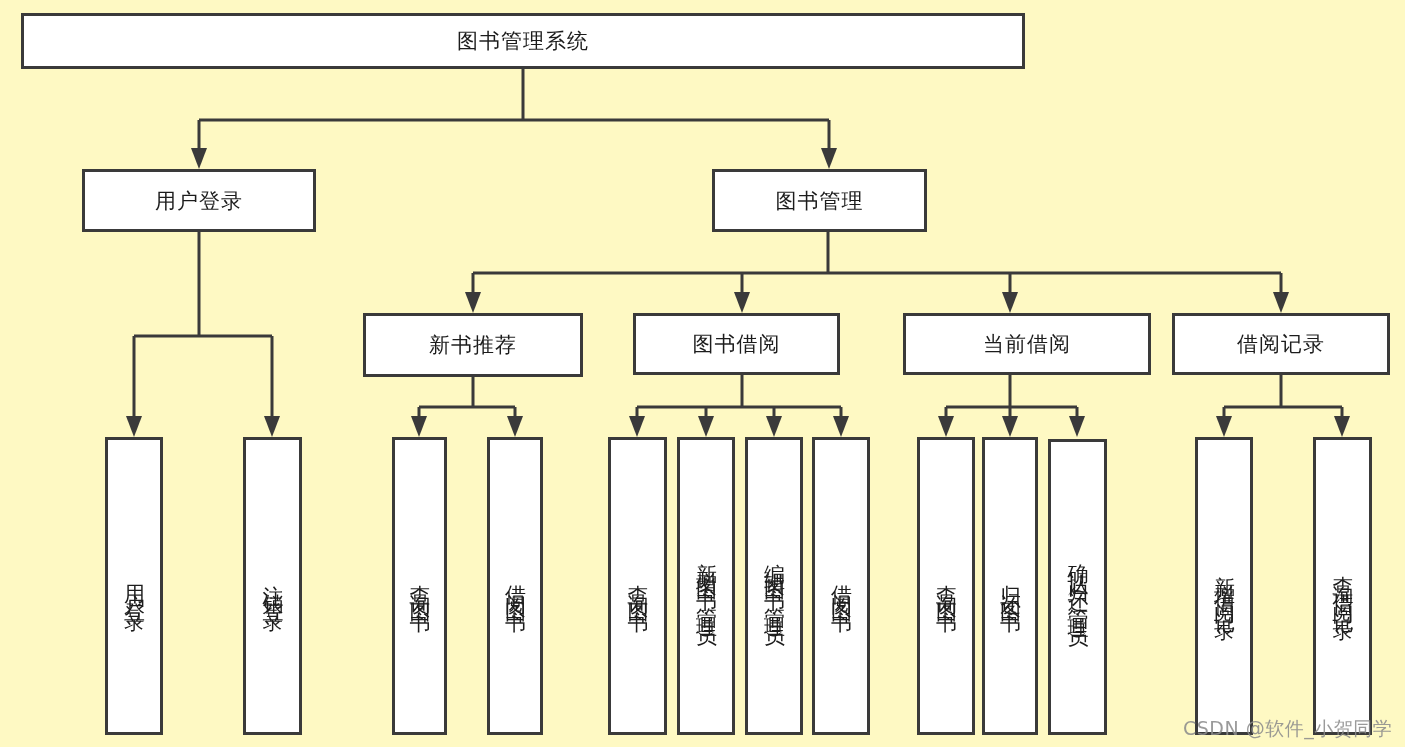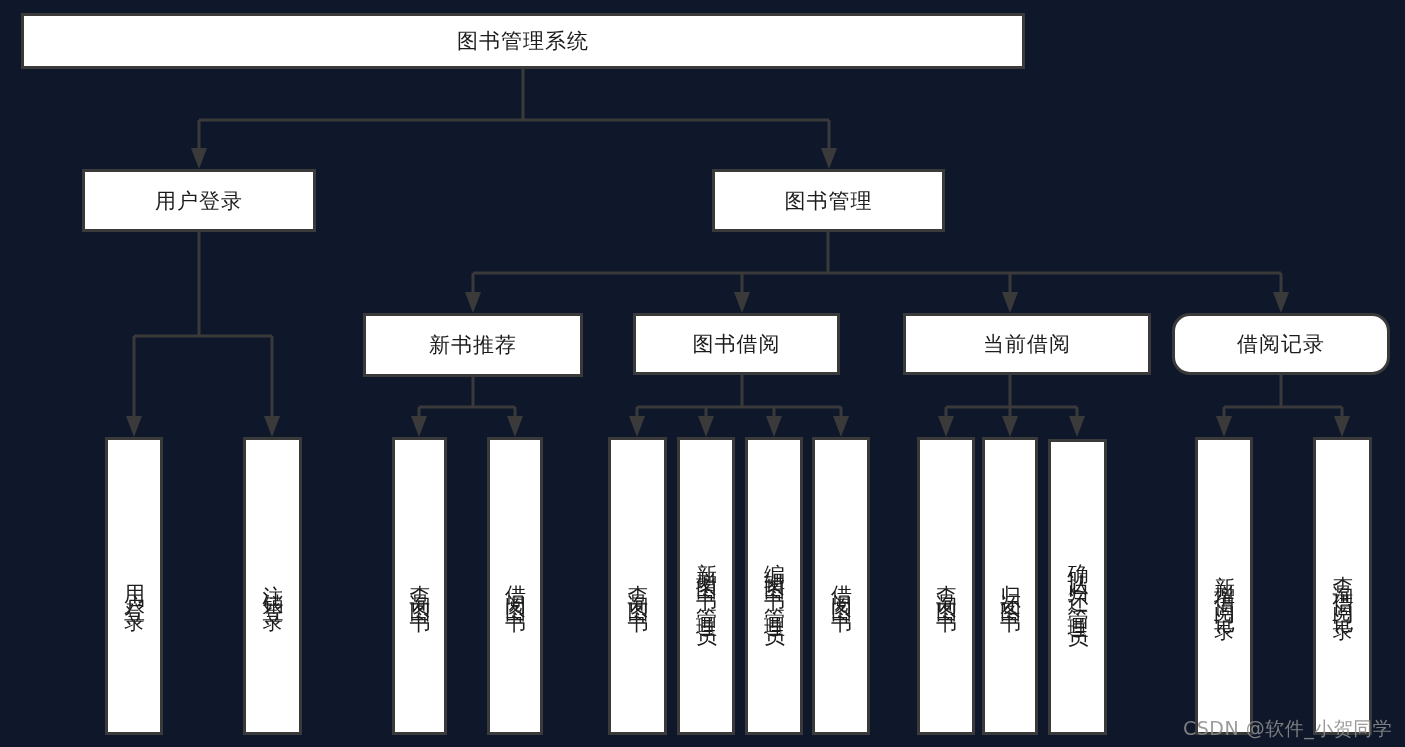--- a/index.html
+++ b/index.html
@@ -1,20 +1,20 @@
 <!DOCTYPE html>
 <html><head>
 <meta charset="utf-8">
 <style>
   html, body { margin: 0; padding: 0; background: #ffffff; }
   .canvas {
     position: relative;
     width: 1405px;
     height: 747px;
-    background: #0f172a;
+    background: #fef9c3;
     font-family: "DejaVu Sans", "Liberation Sans", sans-serif;
     overflow: hidden;
   }
   .connectors {
     position: absolute;
     left: 0; top: 0;
     width: 1405px; height: 747px;
   }
   .node {
     position: absolute;
@@ -98,34 +98,34 @@
     </g>
   </svg>
 
   <div class="node hnode" style="left:21px; top:13px; width:1004px; height:56px;">
     <span>图书管理系统</span>
   </div>
 
   <div class="node hnode" style="left:82px; top:169px; width:234px; height:63px;">
     <span>用户登录</span>
   </div>
-  <div class="node hnode" style="left:712px; top:169px; width:233px; height:63px;text-align:center;">
+  <div class="node hnode" style="left:712px; top:169px; width:215px; height:63px;text-align:center;">
     <span>图书管理</span>
   </div>
 
   <div class="node hnode" style="left:363px; top:313px; width:220px; height:64px;">
     <span>新书推荐</span>
   </div>
   <div class="node hnode" style="left:633px; top:313px; width:207px; height:62px;">
     <span>图书借阅</span>
   </div>
   <div class="node hnode" style="left:903px; top:313px; width:248px; height:62px;">
     <span>当前借阅</span>
   </div>
-  <div class="node hnode" style="left:1172px; top:313px; width:218px; height:62px;border-radius:18px;">
+  <div class="node hnode" style="left:1172px; top:313px; width:218px; height:62px;">
     <span>借阅记录</span>
   </div>
 
   <div class="node vnode" style="left:105px; top:437px; width:58px; height:298px;">
     <span>用户登录</span>
   </div>
   <div class="node vnode" style="left:243px; top:437px; width:59px; height:298px;">
     <span>注销登录</span>
   </div>
 

